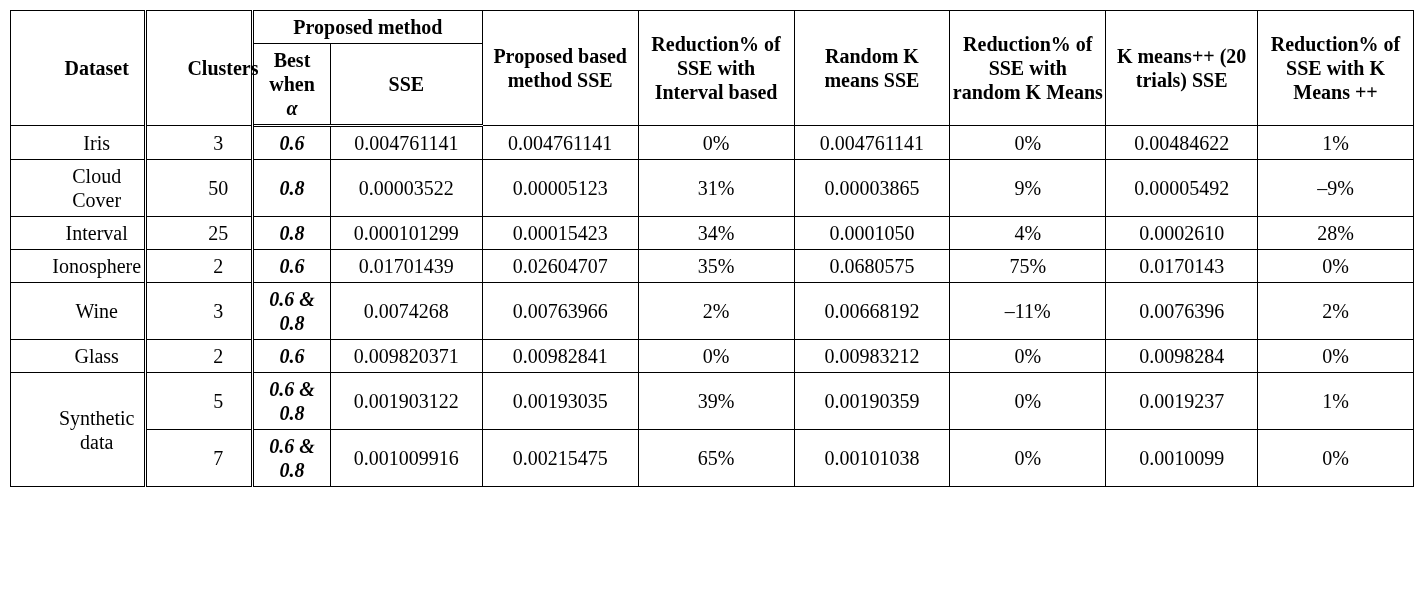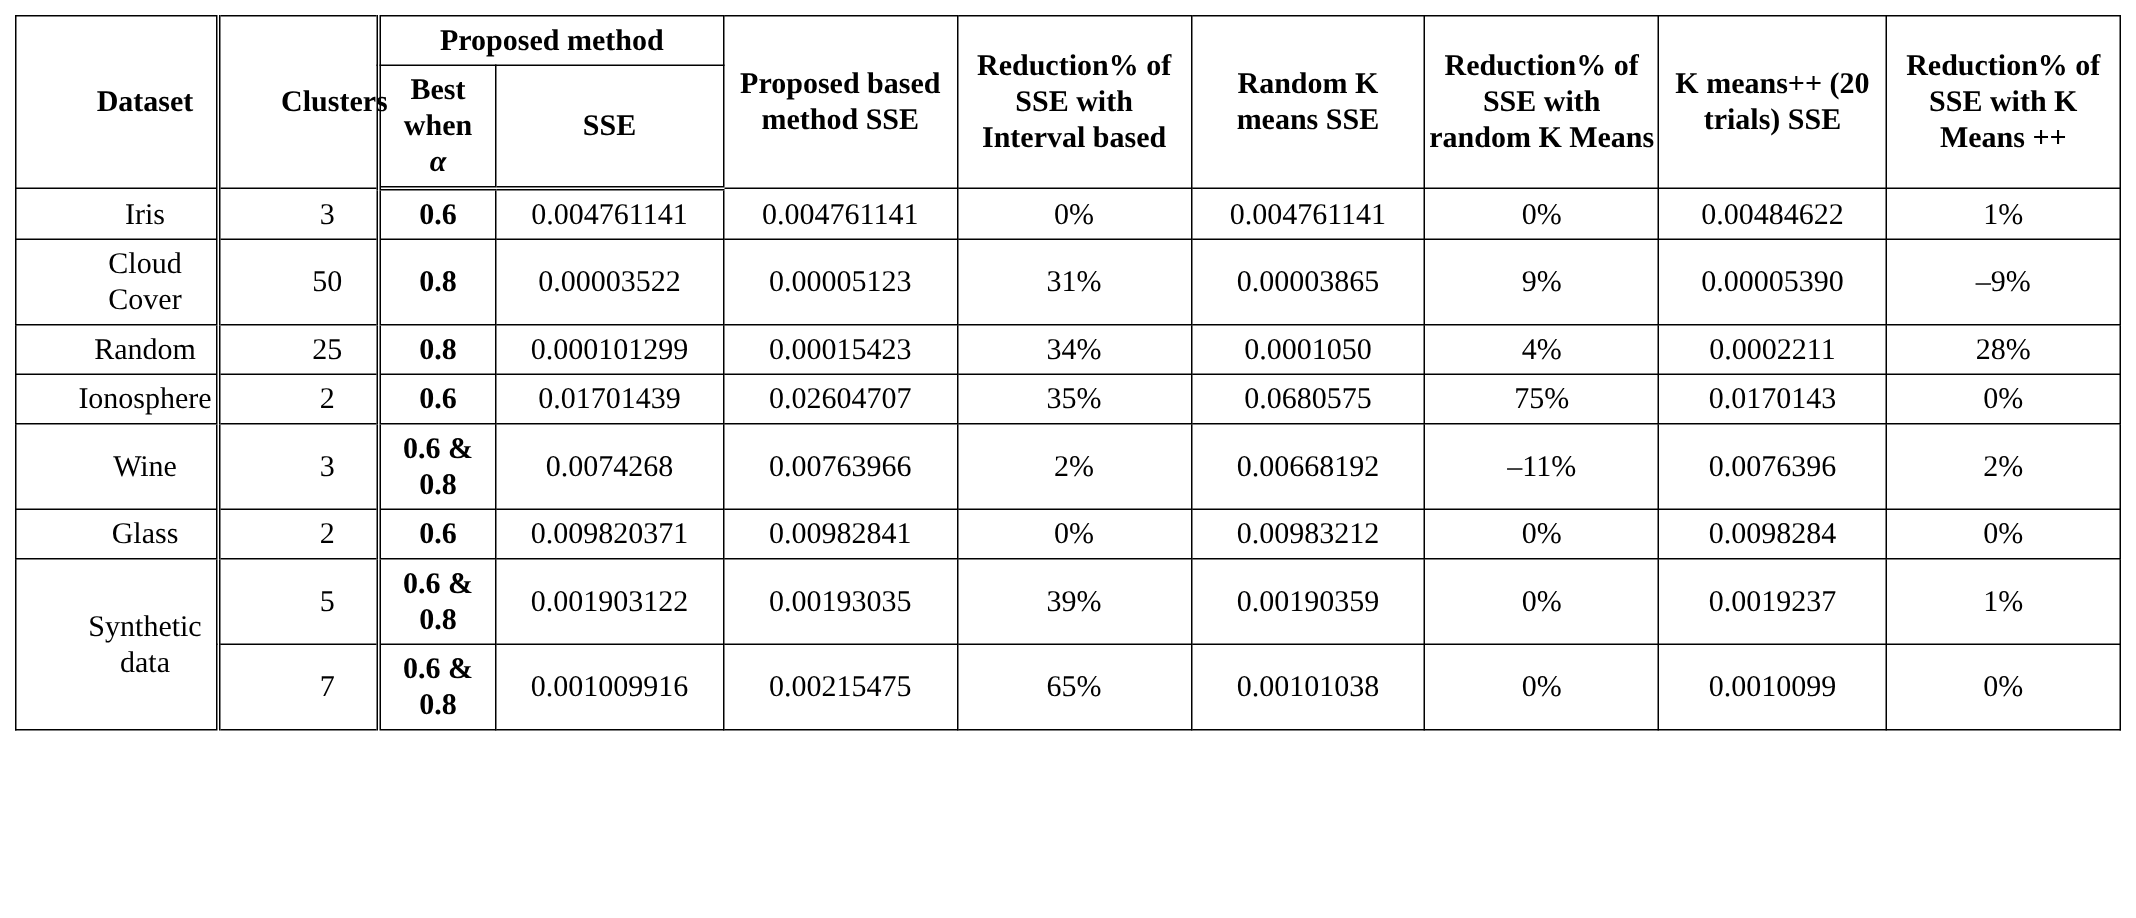--- a/index.html
+++ b/index.html
@@ -43,21 +43,21 @@
   colgroup col.c8  { width: 152px; }
   colgroup col.c9  { width: 148px; }
   colgroup col.c10 { width: 152px; }
 
   
   .dblR { border-right: 3px double #000; padding-left: 40px; }
 
   
   thead tr.hr2 th { border-bottom: 3px double #000; }
 
-  .bold { font-weight: bold; }
+  .bold { font-weight: bold; font-style: italic; }
 </style>
 </head>
 <body>
 
 <div class="wrap">
 <table>
   <colgroup>
     <col class="c1">
         <col class="c2">
         <col class="c3">
@@ -104,33 +104,33 @@
     </tr>
     <tr>
       <td class="dblR">Cloud Cover</td>
       <td class="dblR">50</td>
       <td class="bold">0.8</td>
       <td>0.00003522</td>
       <td>0.00005123</td>
       <td>31%</td>
       <td>0.00003865</td>
       <td>9%</td>
-      <td>0.00005390</td>
+      <td>0.00005492</td>
       <td>–9%</td>
     </tr>
     <tr>
-      <td class="dblR">Random</td>
+      <td class="dblR">Interval</td>
       <td class="dblR">25</td>
       <td class="bold">0.8</td>
       <td>0.000101299</td>
       <td>0.00015423</td>
       <td>34%</td>
       <td>0.0001050</td>
       <td>4%</td>
-      <td>0.0002211</td>
+      <td>0.0002610</td>
       <td>28%</td>
     </tr>
     <tr>
       <td class="dblR">Ionosphere</td>
       <td class="dblR">2</td>
       <td class="bold">0.6</td>
       <td>0.01701439</td>
       <td>0.02604707</td>
       <td>35%</td>
       <td>0.0680575</td>

